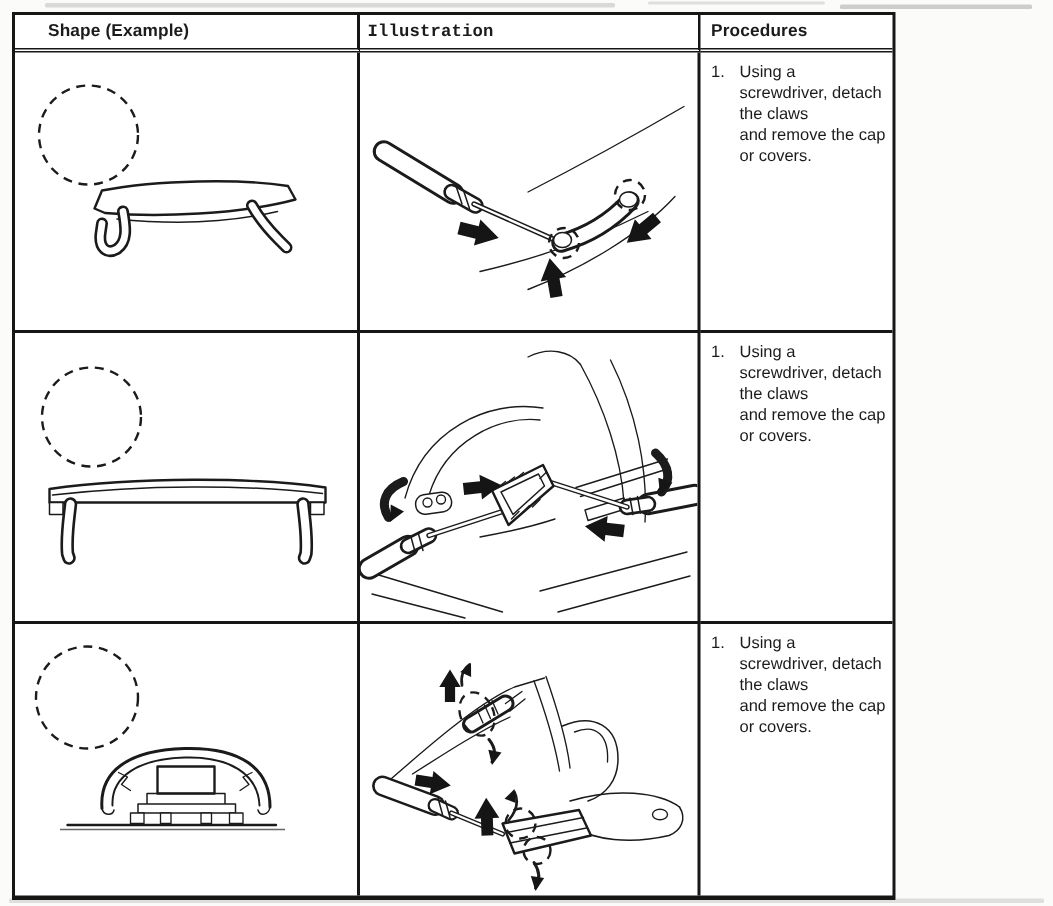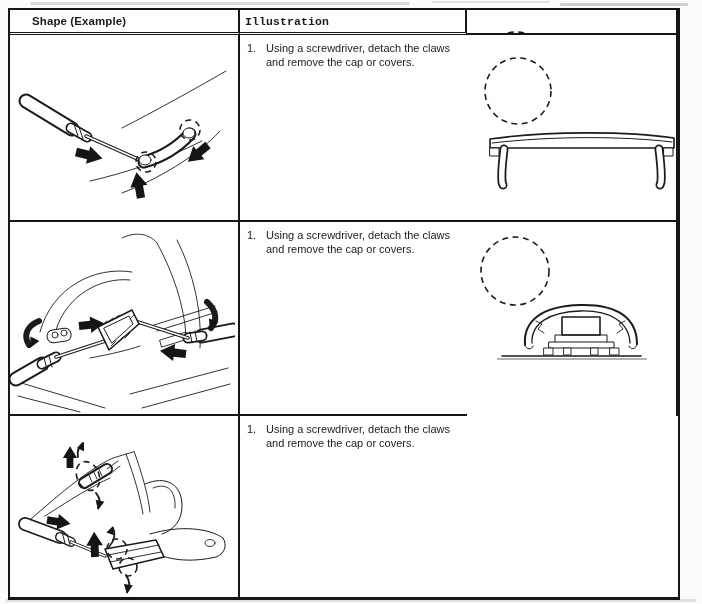--- a/index.html
+++ b/index.html
@@ -3,21 +3,21 @@
 <meta charset="utf-8">
 <style>
   html,body{margin:0;padding:0;width:702px;height:604px;overflow:hidden;
     background:#fbfbf9;font-family:"Liberation Sans", sans-serif;color:#1b1b1b;}
   .page{position:relative;width:702px;height:604px;}
   .noise{position:absolute;background:#8a8a8a;border-radius:1px;}
   .n1{left:30px;top:2px;width:380px;height:3px;opacity:.30;}
   .n2{left:432px;top:1px;width:118px;height:2px;opacity:.25;}
   .n3{left:560px;top:3px;width:128px;height:3px;opacity:.40;}
   .n4{left:6px;top:599px;width:690px;height:3px;opacity:.25;}
-  .tbl{position:absolute;left:8px;top:8px;width:672px;height:592px;box-sizing:border-box;
+  .tbl{position:absolute;left:8px;top:8px;width:589px;height:592px;box-sizing:border-box;
     background:#fff;border:2px solid #161616;border-bottom-width:3px;
     display:grid;grid-template-columns:230px 227px 1fr;grid-template-rows:25px 187px 194px 1fr;}
   .cell{box-sizing:border-box;border-right:2px solid #161616;border-bottom:2px solid #161616;
     overflow:hidden;position:relative;}
   .lastcol{border-right:none;}
   .lastrow{border-bottom:none;}
   .hcell{border-bottom:3px double #161616;font-weight:bold;font-size:11.5px;
     padding-top:5px;letter-spacing:.1px;}
   .h1{padding-left:22px;}
   .h2{padding-left:5px;font-family:Liberation Mono, monospace;}
@@ -51,20 +51,23 @@
   <div class="noise n4"></div>
 
   <div class="tbl">
 
     <div class="cell hcell h1">
       <span>Shape (Example)</span>
     </div>
     <div class="cell hcell h2">
       <span>Illustration</span>
     </div>
+    <div class="cell hcell h3 lastcol">
+      <span>Procedures</span>
+    </div>
 
     <div class="cell">
       <svg width="228" height="185" viewBox="0 0 228 185" role="img">
         <circle cx="49" cy="55" r="33" class="dash"></circle>
         <g>
           <path class="ln wfill" d="M53,104 L58,92 C95,85 150,84 182,89 L187,98 C150,108 95,110 60,107 Z"></path>
           <path class="ln thin" d="M68,111 C108,115 145,113 175,106"></path>
           <path class="ob" stroke-width="8" d="M72,106 C74,117 75,126 68,131 C61,135 56,130 57,121 L58,114"></path>
           <path class="iw" stroke-width="4.5" d="M72,106 C74,117 75,126 68,131 C61,135 56,130 57,121 L58,114"></path>
           <path class="ob" stroke-width="8" d="M158,102 C163,111 168,117 176,125 L181,130"></path>

